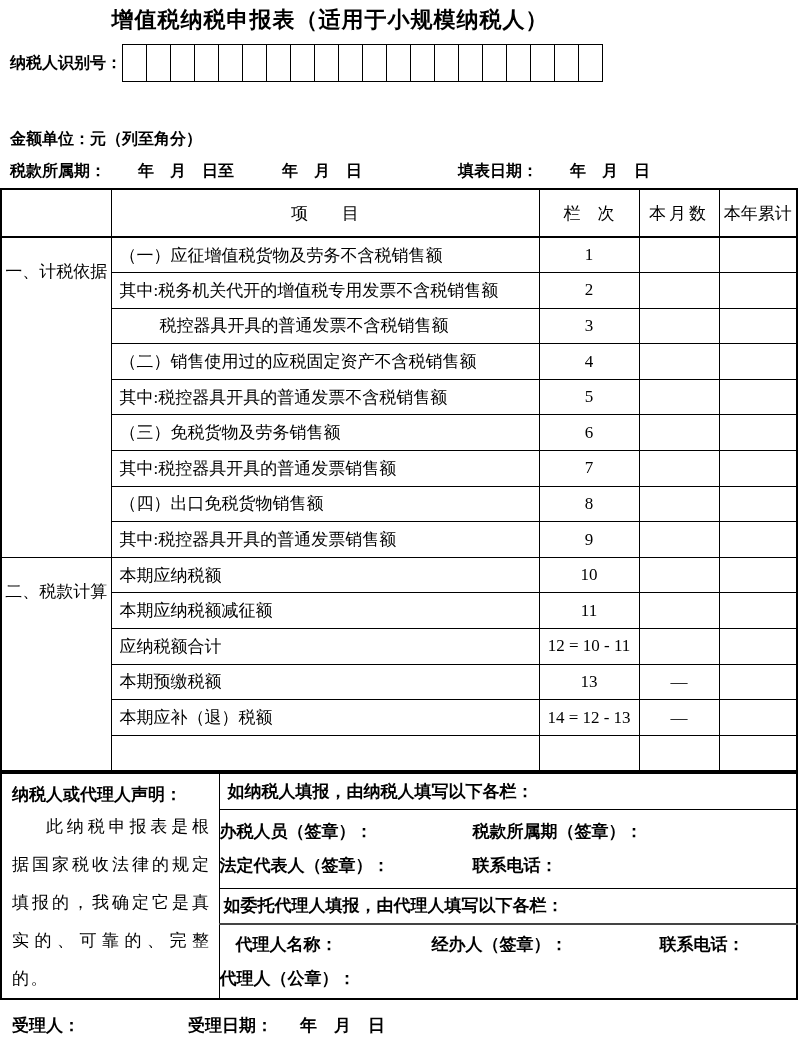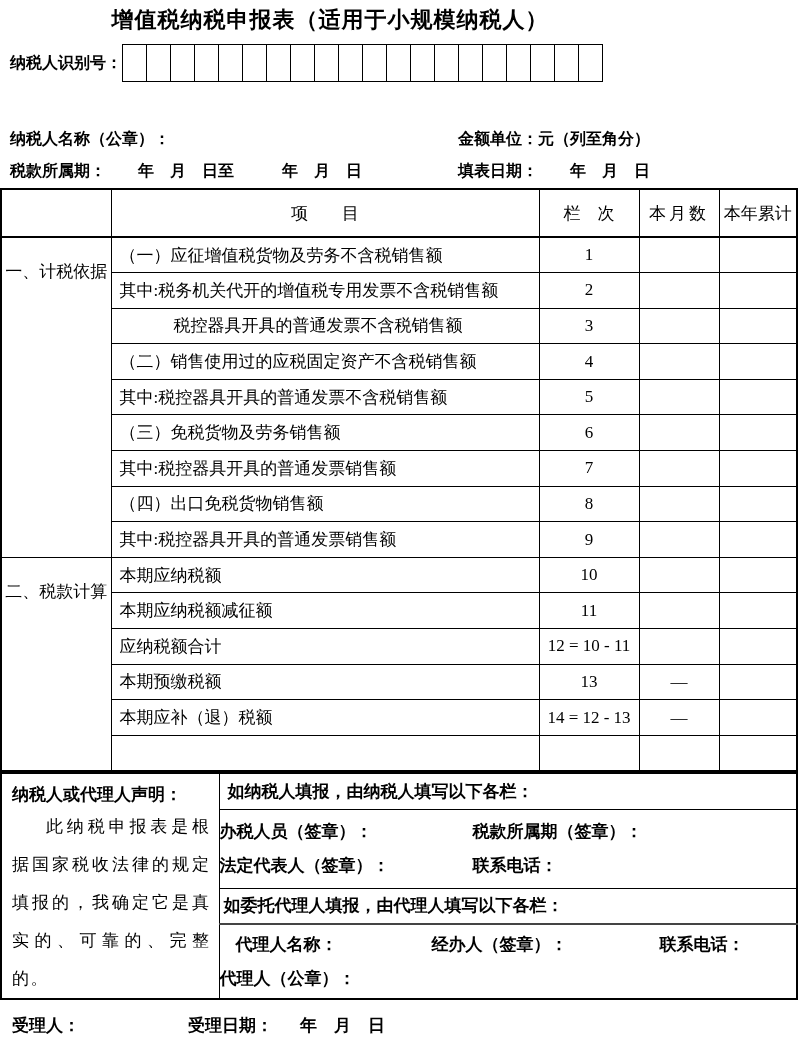--- a/index.html
+++ b/index.html
@@ -31,21 +31,21 @@
   
   table.main {
     width:796px; margin:6px auto 0; border-collapse:collapse;
     table-layout:fixed; border:2px solid #000;
   }
   table.main th, table.main td { border:1px solid #000; font-weight:normal; }
   table.main th { height:48px; font-size:17px; text-align:center; border-bottom-width:2px; }
   table.main td { height:35.6px; font-size:17px; }
   td.sec  { vertical-align:top; text-align:center; padding-top:24px; line-height:20px; }
   td.item { text-align:left; padding-left:8px; }
-  td.item.indent { padding-left:62px; }
+  td.item.indent { padding-left:48px; }
   td.no   { text-align:center; }
   td.val  { text-align:center; }
   .th-month { letter-spacing:3px; }
 
   
   table.decl {
     width:796px; margin:0 auto; border-collapse:collapse;
     table-layout:fixed; border:2px solid #000;
   }
   table.decl td { border:1px solid #000; font-size:17px; vertical-align:middle; }
@@ -97,21 +97,20 @@
         <span class="id-box"></span>
         <span class="id-box"></span>
         <span class="id-box"></span>
         <span class="id-box"></span>
         <span class="id-box"></span>
         <span class="id-box"></span>
       </div>
   </div>
 
   <div class="info-row name">
-    <span>纳税人名称（公章）：</span>
     <span>金额单位：元（列至角分）</span>
   </div>
 
   <div class="info-row period">
     <span><span>税款所属期：</span>　　<span>年　月　日至　　　年　月　日</span></span>
     <span><span>填表日期：</span>　　<span>年　月　日</span></span>
   </div>
 
   <table class="main">
     <colgroup>

